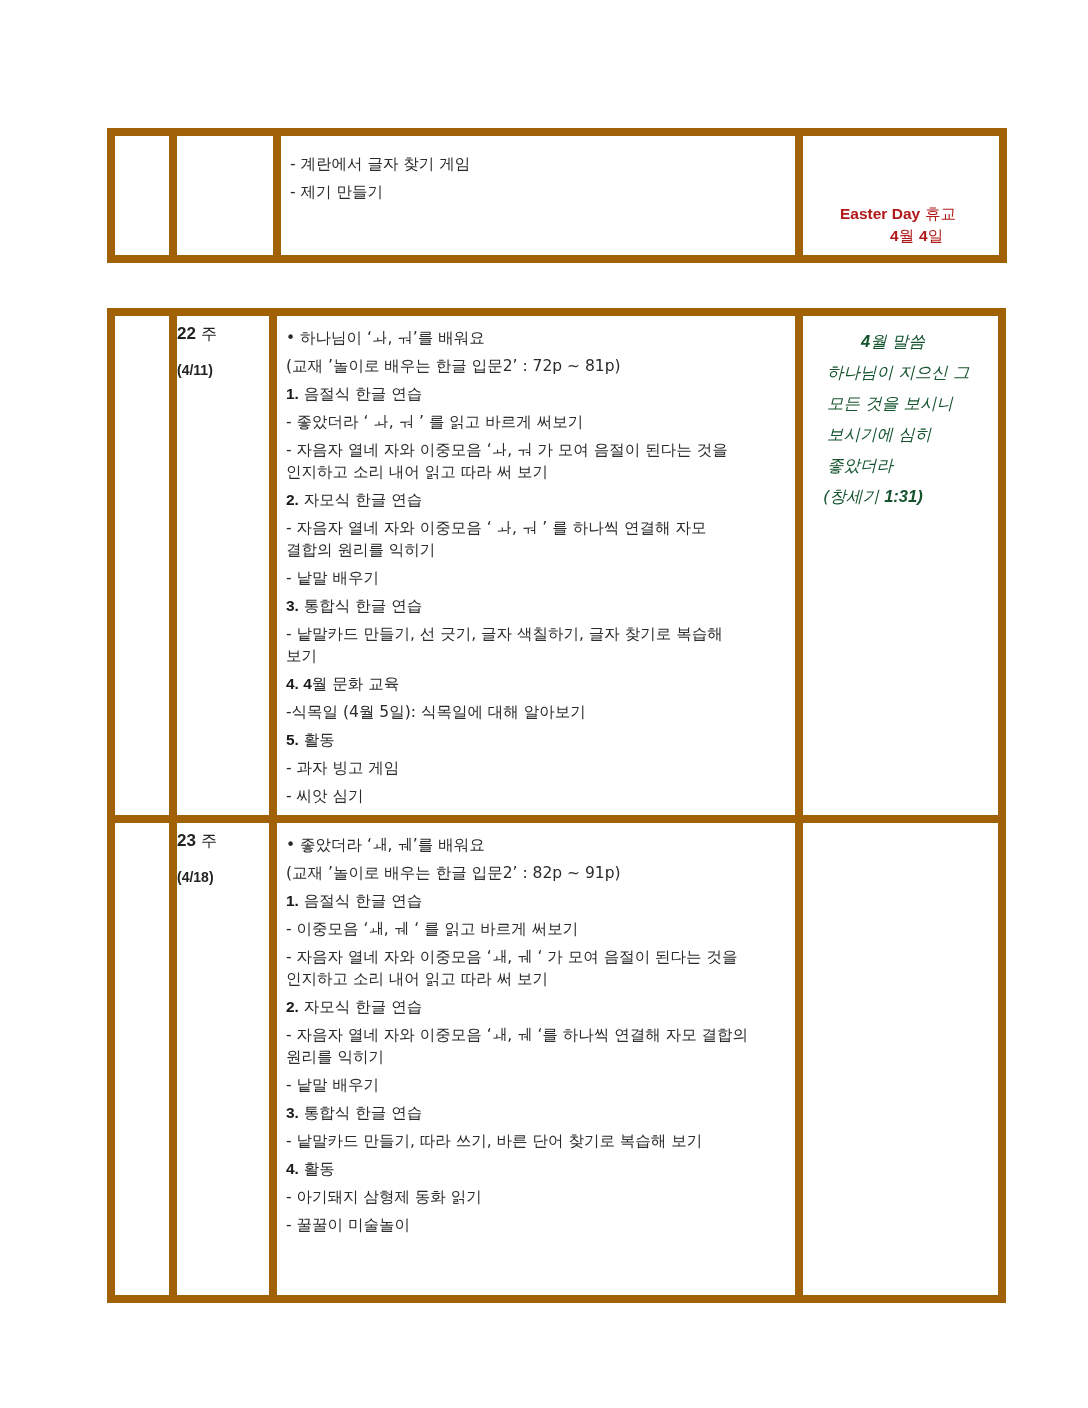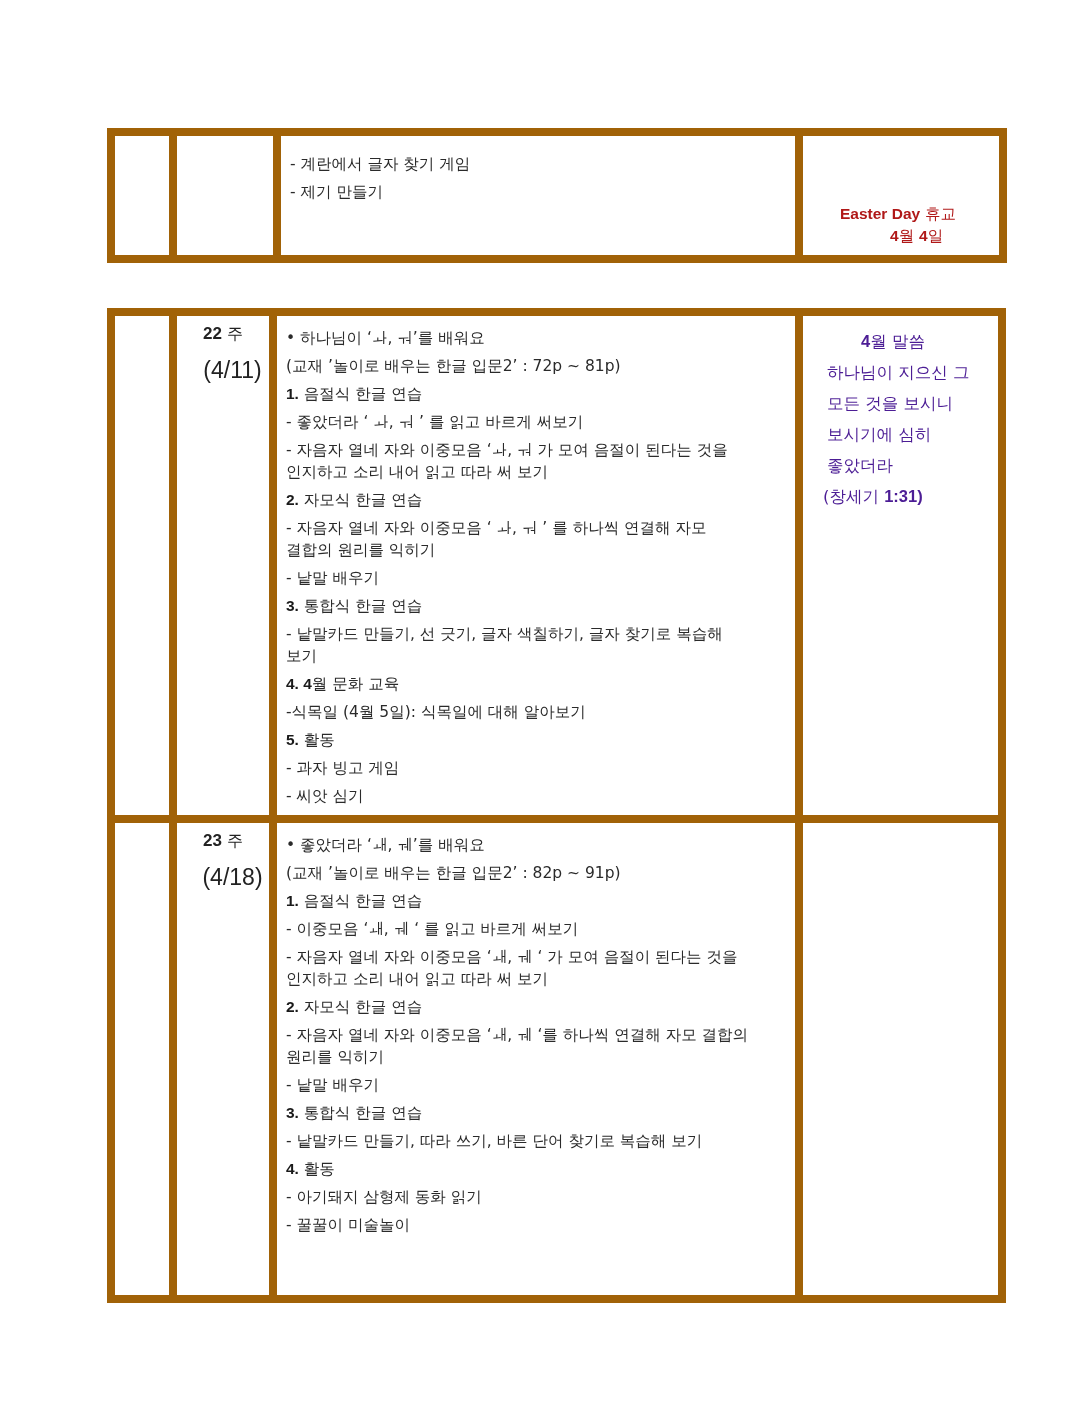--- a/index.html
+++ b/index.html
@@ -6,28 +6,28 @@
   body { width: 1088px; height: 1408px; position: relative; overflow: hidden;
          font-family: "DejaVu Sans", "Liberation Sans", sans-serif; color: #222; }
   .tbl { position: absolute; border-collapse: collapse; table-layout: fixed; }
   .tbl td { border: 8px solid #a16207; vertical-align: top; padding: 0; }
   .t1 { left: 107px; top: 128px; width: 892px; }
   .t2 { left: 107px; top: 308px; width: 891px; }
   .content { padding: 8px 10px 0 9px; font-size: 15.5px; line-height: 28px; color: #2a2a2a; }
   .content .line { display: block; }
   .content .wrap { display: block; line-height: 22px; padding: 3px 0 3px 0; }
   .content b, .num { font-family: "Liberation Sans", sans-serif; font-weight: bold; color: #1a1a1a; }
-  .week { text-align: center; padding-top: 14px; font-size: 16px; line-height: 36px; }
+  .week { padding-top: 14px; font-size: 16px; line-height: 36px; }
   .week .wk b { font-family: "Liberation Sans", sans-serif; font-weight: bold; font-size: 17px; }
-  .week .date { font-family: "Liberation Sans", sans-serif; font-weight: normal; font-size: 23px; padding-left: 19px; }
+  .week .date { font-family: "Liberation Sans", sans-serif; font-weight: bold; font-size: 14px; }
   .note-red { color: #b01818; font-size: 15.5px; text-align: left; }
   .note-red .l1 { position: absolute; left: 840px; top: 204px; }
   .note-red .l2 { position: absolute; left: 890px; top: 226px; }
   .note-red b { font-family: "Liberation Sans", sans-serif; font-weight: bold; }
-  .verse { color: #4c1d95; font-size: 16.5px; line-height: 31px; padding: 10px 0 0 24px; }
+  .verse { color: #14532d; font-size: 16.5px; line-height: 31px; padding: 10px 0 0 24px; font-style: italic; }
   .verse b { font-family: "Liberation Sans", sans-serif; font-weight: bold; }
   .verse .title { padding-left: 34px; }
   .verse .ref { margin-left: -4px; }
 </style>
 </head>
 <body>
 
 <table class="tbl t1">
   <colgroup>
     <col style="width:62px">

